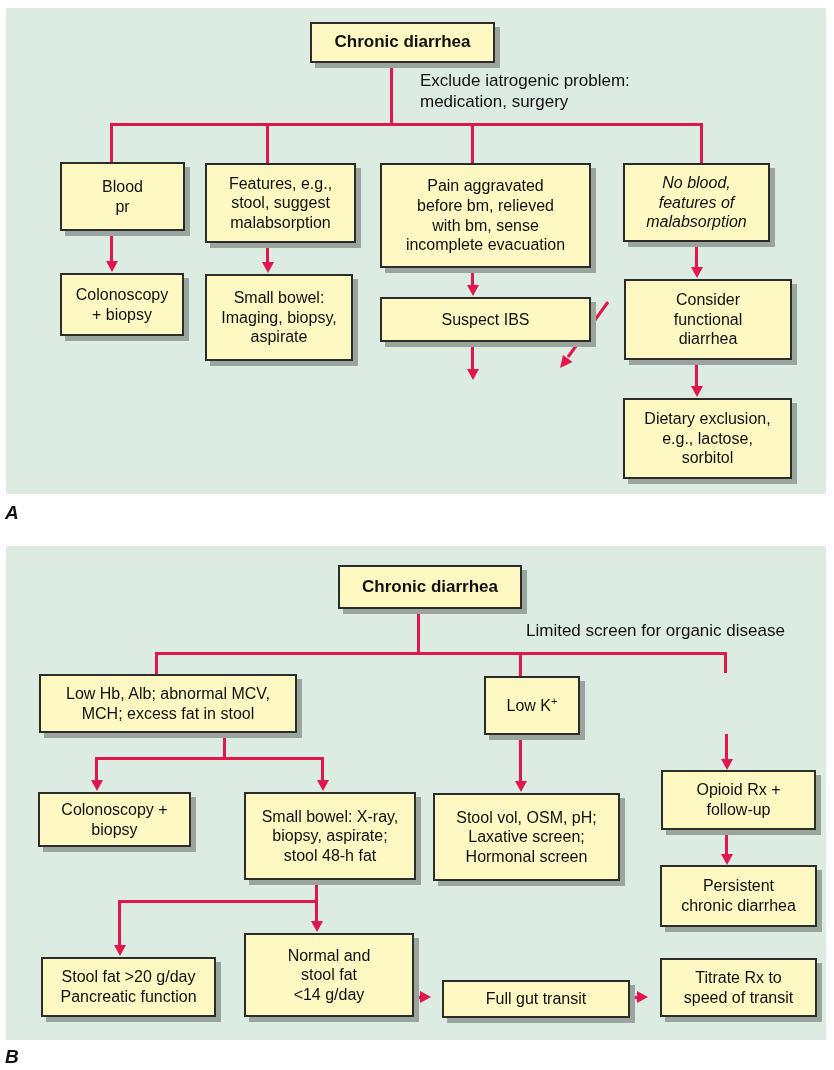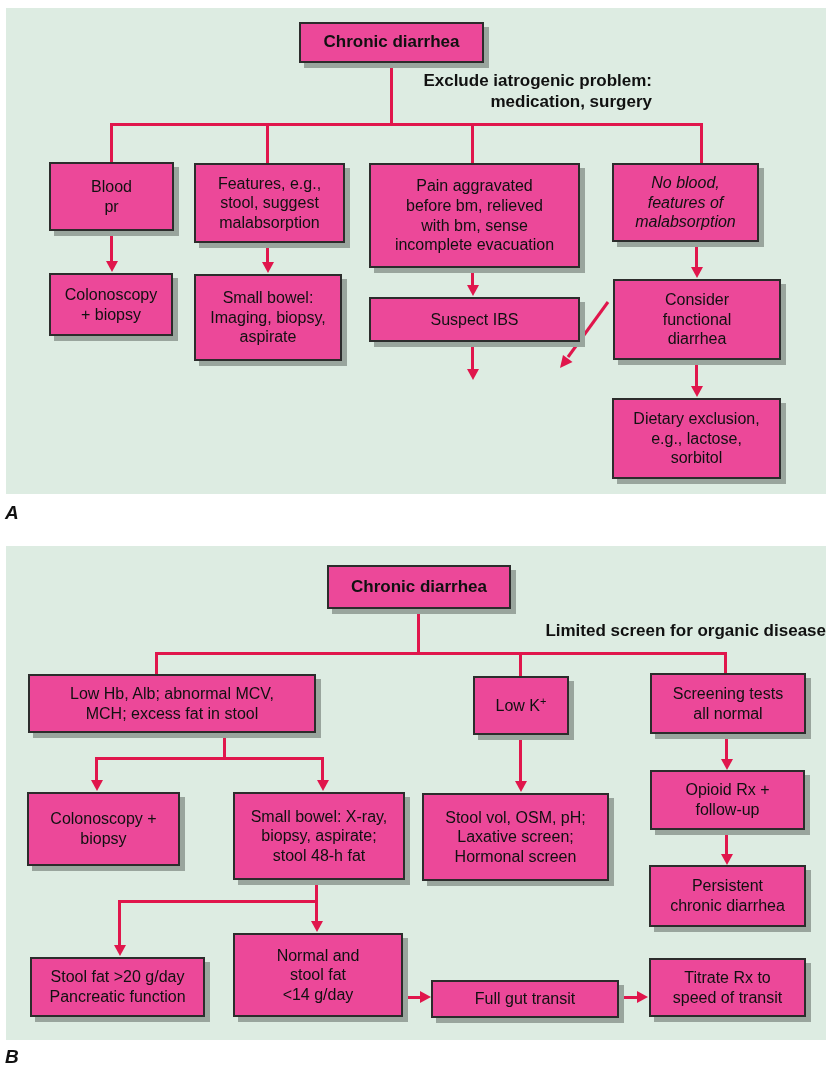--- a/index.html
+++ b/index.html
@@ -1,24 +1,24 @@
 <!DOCTYPE html>
 <html><head>
 <meta charset="utf-8">
 <style>
   html,body{margin:0;padding:0;background:#ffffff;}
   #stage{position:relative;width:834px;height:1070px;background:#ffffff;overflow:hidden;
          font-family:"Liberation Sans",sans-serif;color:#111;}
   .panel{position:absolute;background:#ddece2;}
-  .box{position:absolute;background:#ec4899;border:2px solid #2c2c2c;
+  .box{position:absolute;background:#fef9c3;border:2px solid #2c2c2c;
        box-shadow:5px 5px 0 #99a59d;display:flex;align-items:center;justify-content:center;
        text-align:center;white-space:pre-line;font-size:16px;line-height:1.22;
-       box-sizing:border-box;padding:2px 0;}
+       box-sizing:border-box;padding:2px 0;margin-left:11px;}
   .box.title{font-weight:bold;font-size:17px;}
-  .annotation{position:absolute;text-align:right;white-space:pre-line;font-size:17px;line-height:1.25;font-weight:bold;}
+  .annotation{position:absolute;text-align:left;white-space:pre-line;font-size:17px;line-height:1.25;}
   .line{position:absolute;background:#e0164c;}
   .ah-down{position:absolute;width:0;height:0;border-left:6px solid transparent;
            border-right:6px solid transparent;border-top:11px solid #e0164c;}
   .ah-right{position:absolute;width:0;height:0;border-top:6px solid transparent;
             border-bottom:6px solid transparent;border-left:11px solid #e0164c;}
   .panel-label{position:absolute;font-weight:bold;font-style:italic;font-size:19px;}
   sup{font-size:11px;vertical-align:super;line-height:0;}
   .diag{position:absolute;}
 </style>
 </head>
@@ -134,31 +134,29 @@
     <div class="line" style="left:397px;top:450px;width:18px;height:3px;"></div>
     <div class="ah-right" style="left:414px;top:445px;"></div>
 
     <div class="line" style="left:613px;top:450px;width:19px;height:3px;"></div>
     <div class="ah-right" style="left:631px;top:445px;"></div>
 
     <div class="box title" style="left:321px;top:19px;width:184px;height:44px;">Chronic diarrhea</div>
 
     <div class="annotation" style="left:520px;top:74px;width:300px;">Limited screen for organic disease</div>
 
-    <div class="box" style="left:22px;top:128px;width:288px;height:59px;">Low Hb, Alb; abnormal MCV,
+    <div class="box" style="left:22px;top:128px;width:258px;height:59px;">Low Hb, Alb; abnormal MCV,
 MCH; excess fat in stool</div>
 
     <div class="box" style="left:467px;top:130px;width:96px;height:59px;">
       <span><span>Low K</span><sup>+</sup></span>
     </div>
 
-    <div class="box" style="left:644px;top:127px;width:156px;height:61px;">Screening tests
-all normal</div>
 
-    <div class="box" style="left:21px;top:246px;width:153px;height:74px;">Colonoscopy +
+    <div class="box" style="left:21px;top:246px;width:153px;height:55px;">Colonoscopy +
 biopsy</div>
 
     <div class="box" style="left:227px;top:246px;width:172px;height:88px;">Small bowel: X-ray,
 biopsy, aspirate;
 stool 48-h fat</div>
 
     <div class="box" style="left:416px;top:247px;width:187px;height:88px;">Stool vol, OSM, pH;
 Laxative screen;
 Hormonal screen</div>
 

